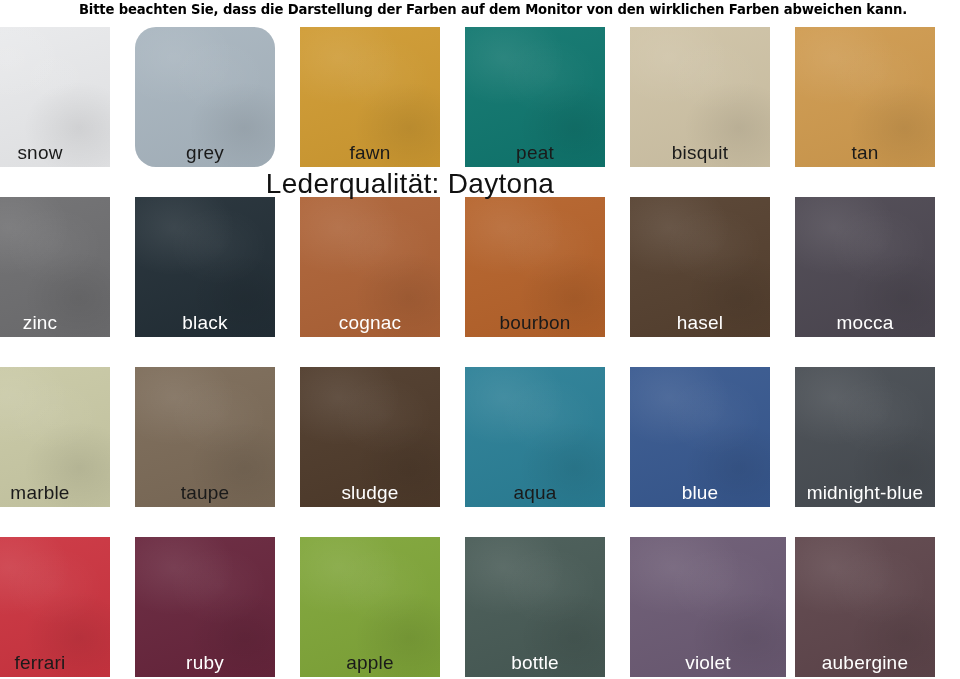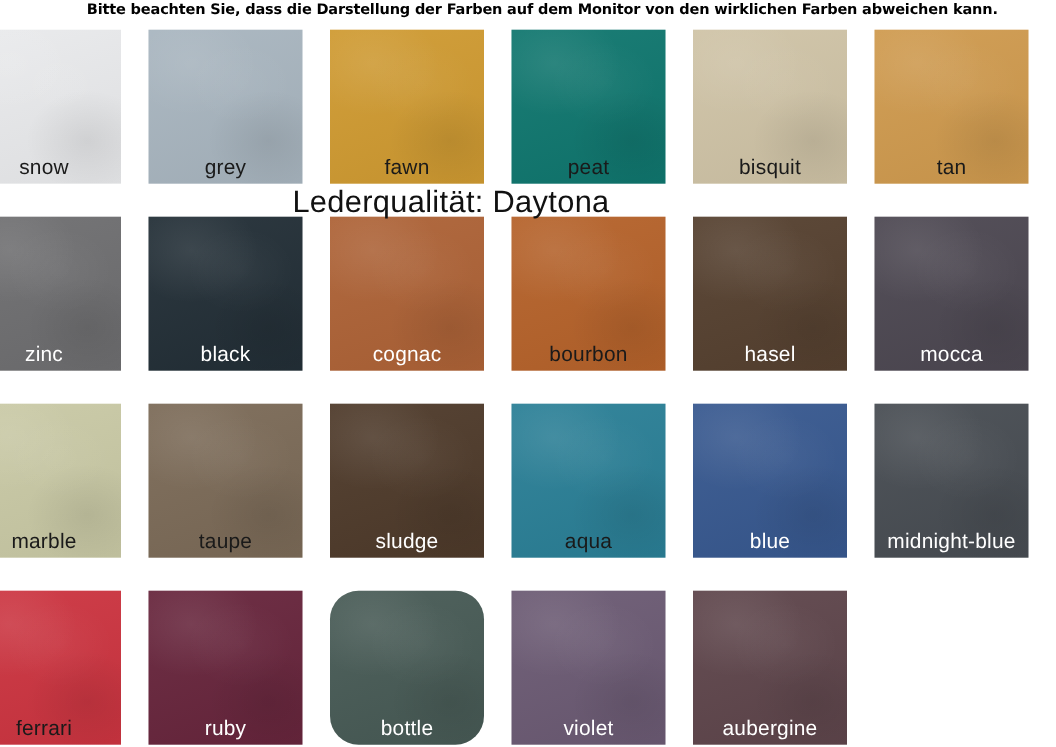--- a/index.html
+++ b/index.html
@@ -97,21 +97,21 @@
 </style>
 </head>
 <body>
 
 <div class="notice">Bitte beachten Sie, dass die Darstellung der Farben auf dem Monitor von den wirklichen Farben abweichen kann.</div>
 
 <div class="grid" id="swatch-grid">
     <div class="swatch" style="background: rgb(233, 234, 236);">
       <div class="swatch-label label-dark">snow</div>
     </div>
-    <div class="swatch" style="background: rgb(168, 181, 191);">
+    <div class="swatch" style="background: rgb(168, 181, 191); border-radius: 21px;">
       <div class="swatch-label label-dark">grey</div>
     </div>
     <div class="swatch" style="background: rgb(207, 154, 49);">
       <div class="swatch-label label-dark">fawn</div>
     </div>
     <div class="swatch" style="background: #0f766e;">
       <div class="swatch-label label-dark">peat</div>
     </div>
     <div class="swatch" style="background: rgb(207, 195, 166);">
       <div class="swatch-label label-dark">bisquit</div>
@@ -154,24 +154,27 @@
     </div>
     <div class="swatch" style="background: rgb(71, 76, 82);">
       <div class="swatch-label label-light">midnight-blue</div>
     </div>
     <div class="swatch" style="background: rgb(204, 52, 64);">
       <div class="swatch-label label-dark">ferrari</div>
     </div>
     <div class="swatch" style="background: rgb(103, 37, 60);">
       <div class="swatch-label label-light">ruby</div>
     </div>
-    <div class="swatch" style="background: rgb(71, 90, 85); border-radius: 26px;">
+    <div class="swatch" style="background: rgb(127, 165, 56);">
+      <div class="swatch-label label-dark">apple</div>
+    </div>
+    <div class="swatch" style="background: rgb(71, 90, 85);">
       <div class="swatch-label label-light">bottle</div>
     </div>
-    <div class="swatch" style="background: rgb(107, 90, 115);">
+    <div class="swatch" style="background: rgb(107, 90, 115); padding-left: 16px;">
       <div class="swatch-label label-light">violet</div>
     </div>
     <div class="swatch" style="background: rgb(94, 69, 75);">
       <div class="swatch-label label-light">aubergine</div>
     </div>
   </div>
 
 <div class="title-overlay">Lederqualität: Daytona</div>
 
 </body></html>

